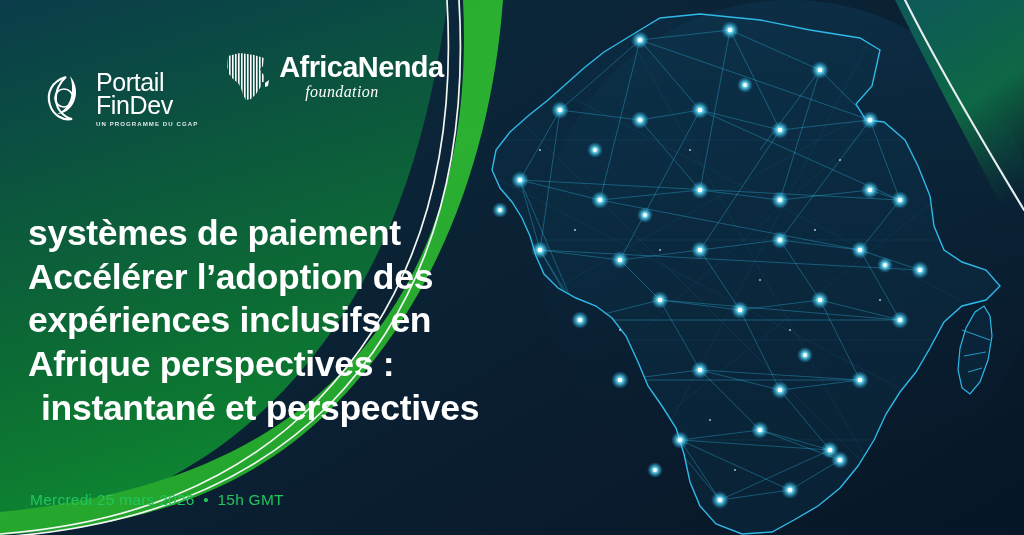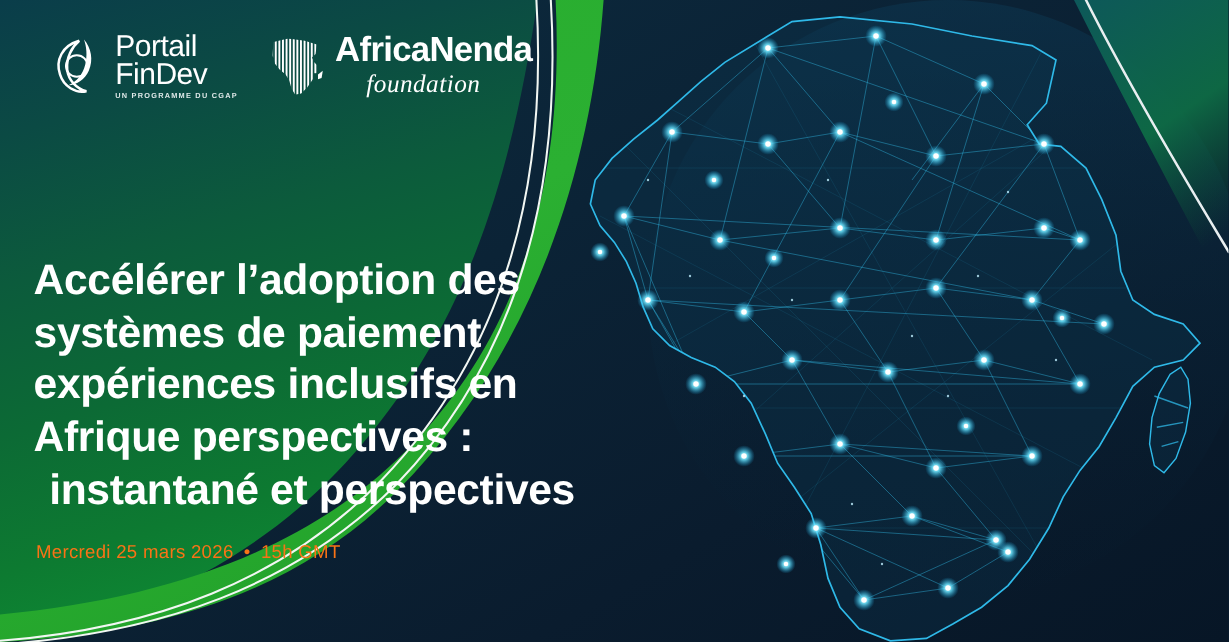--- a/index.html
+++ b/index.html
@@ -36,21 +36,21 @@
   }
 
   .logos {
     position: absolute;
     left: 44px; top: 28px;
     display: flex;
     align-items: center;
     gap: 22px;
   }
 
-  .logo-findev { display: flex; align-items: center; gap: 8px; }
+  .logo-findev { display: flex; align-items: center; gap: 8px; margin-top: 43px; }
 
   .logo-findev-text {
     display: flex;
     flex-direction: column;
     align-items: flex-start;
     color: #ffffff;
     line-height: 0.92;
   }
   .logo-findev-text .l1,
   .logo-findev-text .l2 {
@@ -73,21 +73,21 @@
   .logo-an-text .main {
     font-size: 29px;
     font-weight: 700;
     color: #ffffff;
     letter-spacing: -0.6px;
     line-height: 1;
   }
   .logo-an-text .sub {
     font-family: "Liberation Serif", serif;
     font-style: italic;
-    font-size: 21px;
+    font-size: 16px;
     color: #ffffff;
     margin-top: 1px;
     margin-left: 26px;
     letter-spacing: 0.4px;
   }
 
   .badge {
     position: absolute;
     left: 28px; top: 152px;
     background: #FBB424;
@@ -106,22 +106,22 @@
     font-size: 35.5px;
     font-weight: 700;
     line-height: 1.23;
     letter-spacing: -0.3px;
   }
   .title .ln { display: block; white-space: pre; }
   .title .ln.indent { padding-left: 13px; }
 
   .date {
     position: absolute;
-    left: 30px; top: 452px;
-    color: #f97316;
+    left: 30px; top: 491px;
+    color: #22c55e;
     font-size: 15.5px;
     font-weight: 400;
     letter-spacing: 0.25px;
   }
   .date .dot { padding: 0 4px; }
 </style>
 </head>
 <body>
 
 <div id="banner">
@@ -385,22 +385,22 @@
         <div class="logo-an-text">
           <span class="main">AfricaNenda</span>
           <span class="sub">foundation</span>
         </div>
       </div>
 
     </div>
 
 
     <h1 class="title">
+      <span class="ln">systèmes de paiement</span>
       <span class="ln">Accélérer l’adoption des</span>
-      <span class="ln">systèmes de paiement</span>
       <span class="ln">expériences inclusifs en</span>
       <span class="ln">Afrique perspectives :</span>
       <span class="ln indent">instantané et perspectives</span>
     </h1>
 
     <div class="date">
       <span>Mercredi 25 mars 2026</span>
       <span class="dot">•</span>
       <span>15h GMT</span>
     </div>

